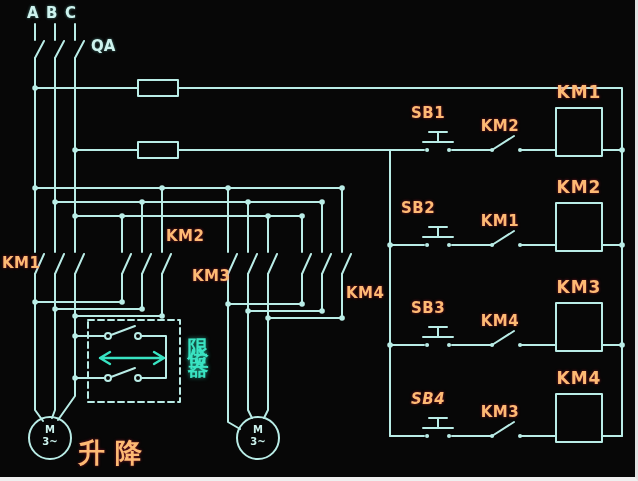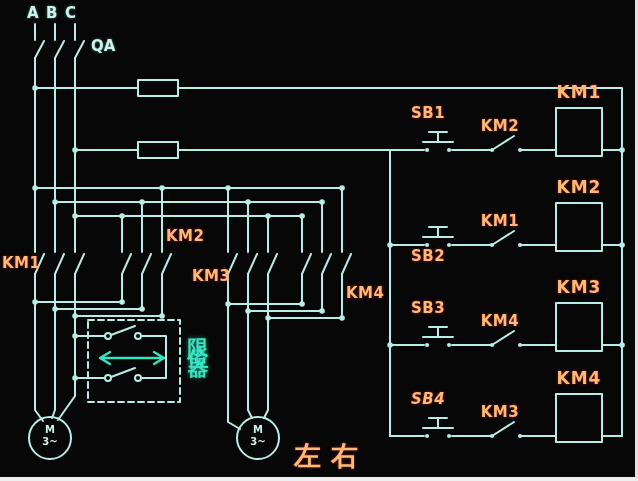--- a/index.html
+++ b/index.html
@@ -100,24 +100,24 @@
   <div class="lbl" style="left:192px;top:268px;">KM3</div>
   <div class="lbl" style="left:346px;top:285px;">KM4</div>
 
   <div class="vert" style="left:184px;top:322px;height:84px;">限位器</div>
 
   <div class="motor-t" style="left:38px;top:425px;">M</div>
   <div class="motor-t" style="left:38px;top:437px;">3~</div>
   <div class="motor-t" style="left:246px;top:425px;">M</div>
   <div class="motor-t" style="left:246px;top:437px;">3~</div>
 
-  <div class="lbl cap" style="left:294px;top:441px;">左右</div>
+  <div class="lbl cap" style="left:78px;top:438px;">升降</div>
 
   <div class="lbl ctr" style="left:406px;top:105px;width:44px;">SB1</div>
-  <div class="lbl ctr" style="left:406px;top:200px;width:44px;margin-top:48px;">SB2</div>
+  <div class="lbl ctr" style="left:396px;top:200px;width:44px;">SB2</div>
   <div class="lbl ctr" style="left:406px;top:300px;width:44px;text-align:center;">SB3</div>
   <div class="lbl ctr" style="left:406px;top:391px;width:44px;font-style:italic;">SB4</div>
 
   <div class="lbl ctr" style="left:476px;top:118px;width:48px;">KM2</div>
   <div class="lbl ctr" style="left:476px;top:213px;width:48px;">KM1</div>
   <div class="lbl ctr" style="left:476px;top:313px;width:48px;">KM4</div>
   <div class="lbl ctr" style="left:476px;top:404px;width:48px;">KM3</div>
 
   <div class="lbl coil-lbl ctr" style="left:552px;top:83px;width:54px;">KM1</div>
   <div class="lbl coil-lbl ctr" style="left:552px;top:178px;width:54px;">KM2</div>

